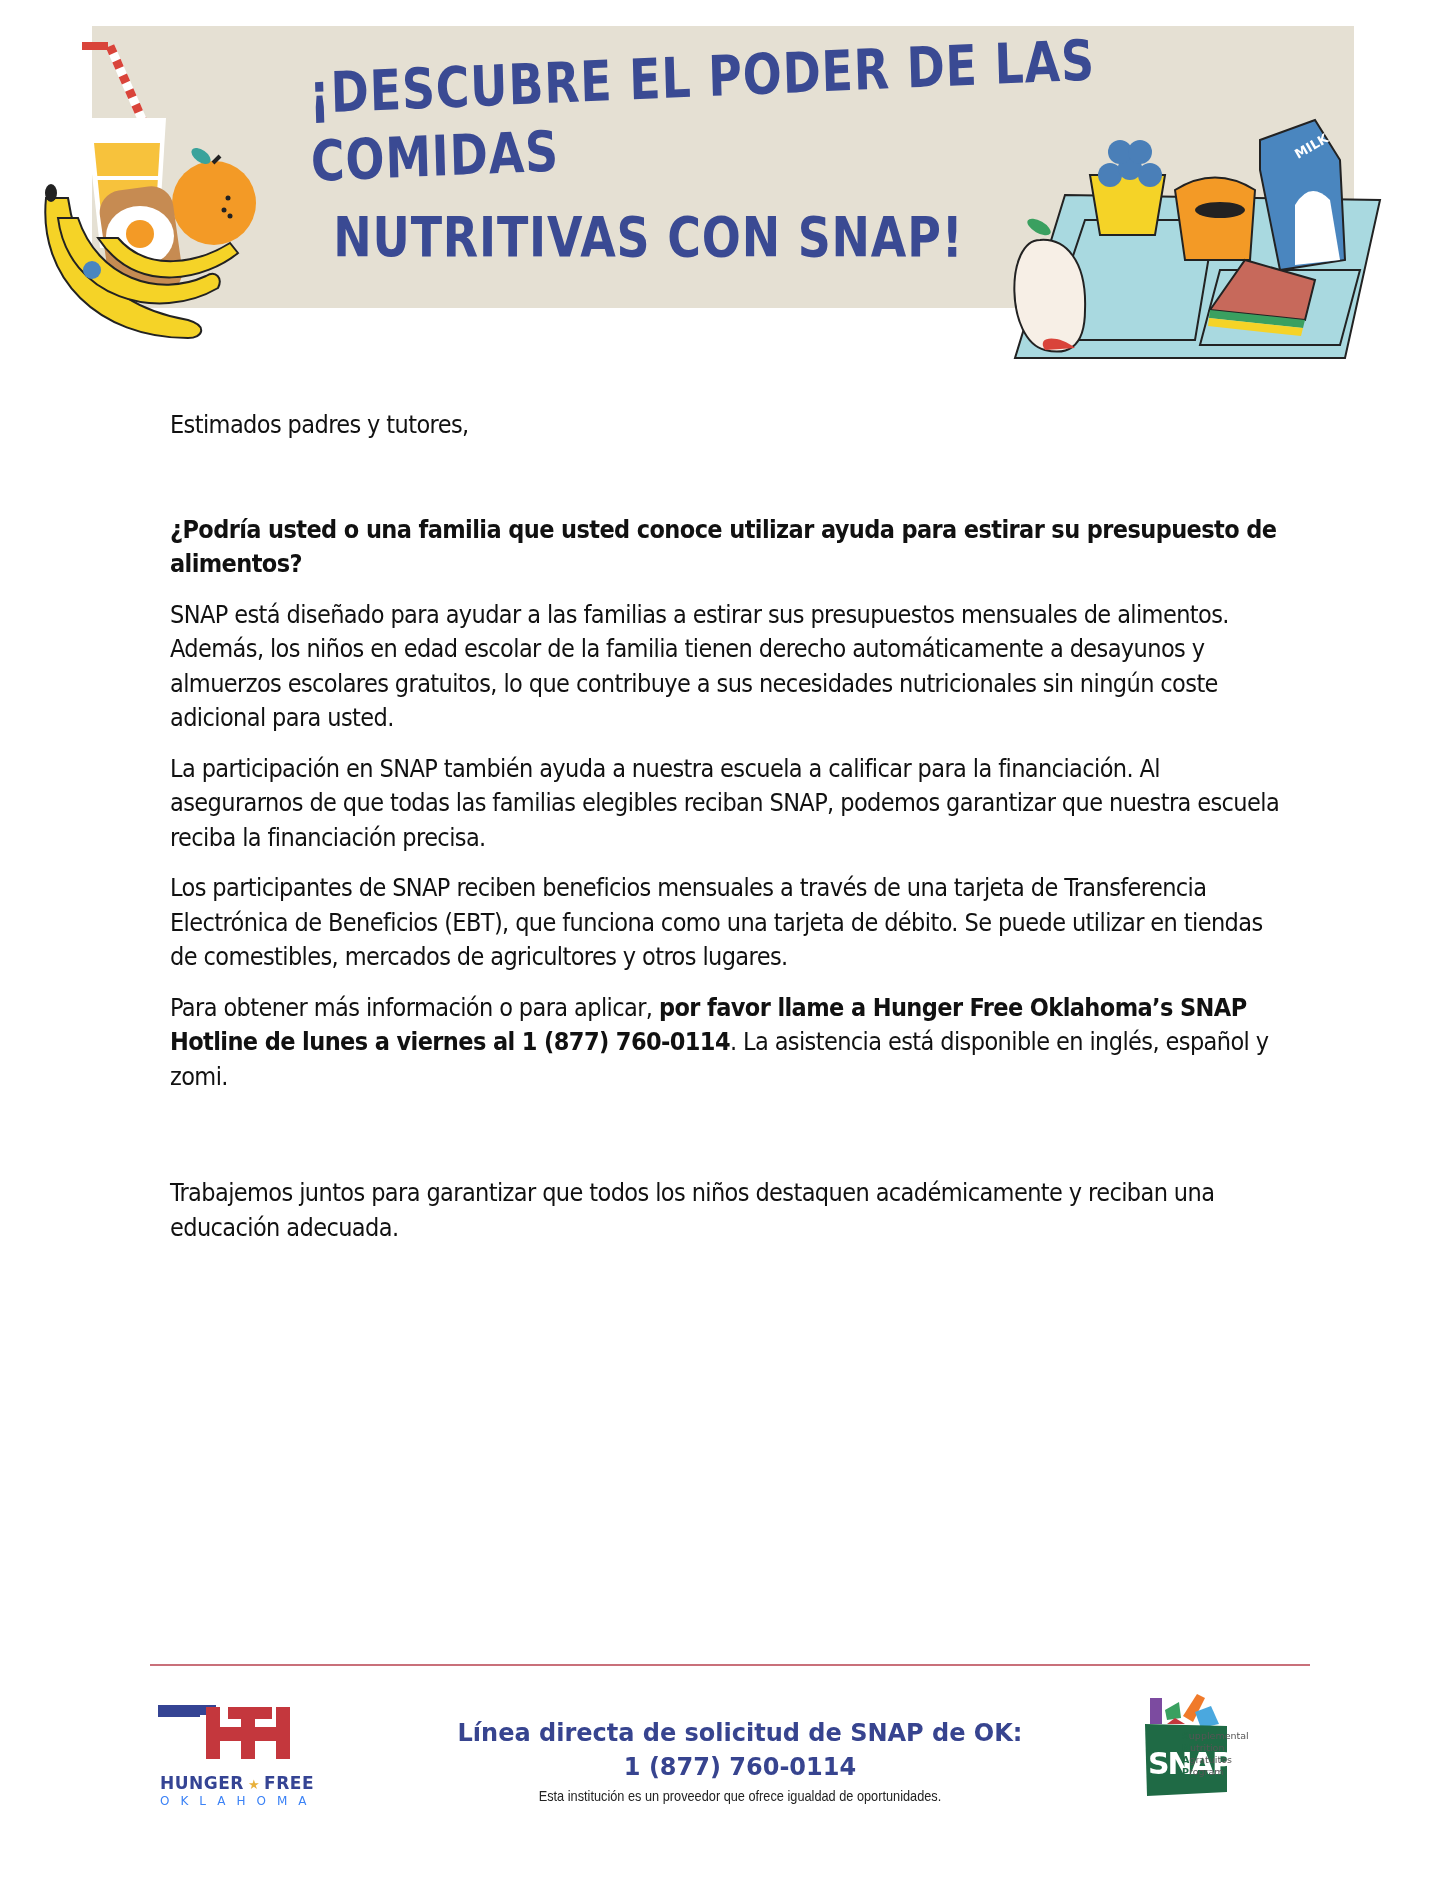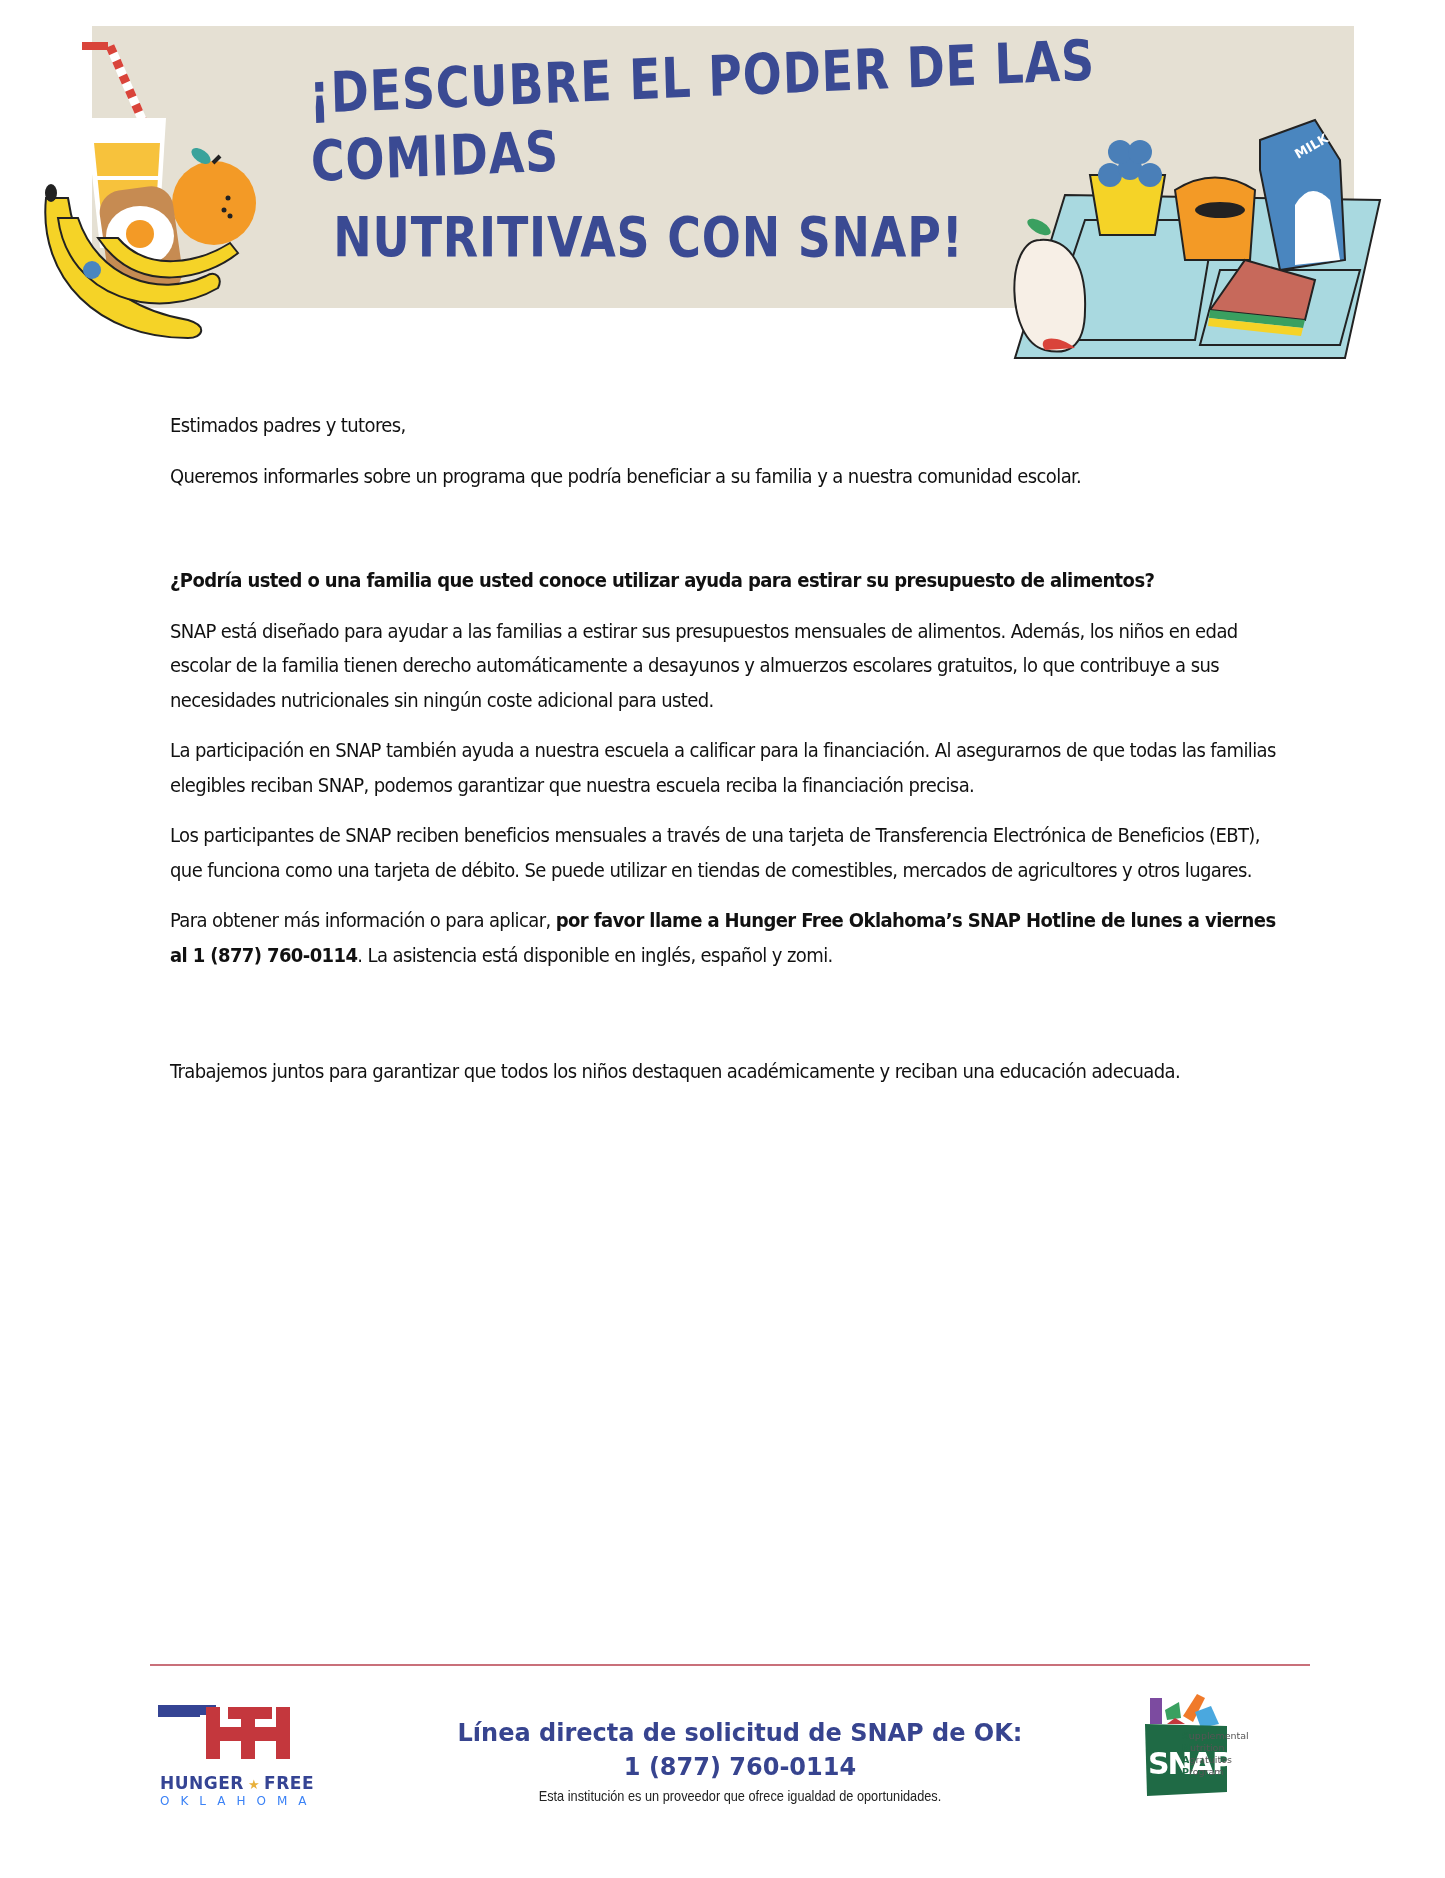--- a/index.html
+++ b/index.html
@@ -9,21 +9,21 @@
   
   .banner { position: absolute; left: 92px; top: 26px; width: 1262px; height: 282px; background: #e5e0d3; }
   .headline { position: absolute; left: 312px; top: 60px; width: 980px; font-family: "DejaVu Sans", sans-serif; font-weight: bold; color: #3a4a93; font-size: 56px; line-height: 1.22; letter-spacing: 1px; transform: scaleX(0.82); transform-origin: left top; }
   .headline .l1 { display: block; transform: rotate(-2deg); transform-origin: left bottom; }
   .headline .l2 { display: block; margin-left: 26px; margin-top: 6px; }
 
   .art-left { position: absolute; left: 38px; top: 38px; width: 270px; height: 330px; }
   .art-right { position: absolute; left: 1005px; top: 110px; width: 395px; height: 265px; }
 
   
-  .letter { position: absolute; left: 170px; top: 408px; width: 1110px; font-family: "DejaVu Sans Condensed", "DejaVu Sans", sans-serif; font-size: 20px; line-height: 34.5px; color: #111; }
+  .letter { position: absolute; left: 170px; top: 408px; width: 1110px; font-family: "DejaVu Sans Condensed", "DejaVu Sans", sans-serif; font-size: 25px; line-height: 34.5px; color: #111; }
   .letter p { margin-bottom: 16px; letter-spacing: -0.6px; }
   .letter .gap { height: 54px; }
   .letter .gap2 { height: 66px; }
   .letter b { font-weight: bold; }
   .letter .q { font-weight: bold; }
 
   
   .rule { position: absolute; left: 150px; top: 1664px; width: 1160px; height: 2px; background: #c9707a; }
   .hfo-logo { position: absolute; left: 158px; top: 1705px; width: 160px; height: 110px; }
   .hfo-text1 { position: absolute; left: 160px; top: 1773px; font-family: "DejaVu Sans", sans-serif; font-weight: bold; font-size: 17px; color: #354494; letter-spacing: 0.5px; }
@@ -116,21 +116,20 @@
   </g>
   <g>
     <path d="M205 200 L240 150 L310 170 L300 210 Z" fill="#c7695b" stroke="#222" stroke-width="2"></path>
     <path d="M205 200 L300 210 L298 218 L204 208 Z" fill="#3aa060"></path>
     <path d="M204 208 L298 218 L296 226 L203 216 Z" fill="#f5d327"></path>
   </g>
 </svg>
 
 <div class="letter">
   <p>Estimados padres y tutores,</p>
-  <p>Queremos informarles sobre un programa que podría beneficiar a su familia y a nuestra comunidad escolar.</p>
   <div class="gap"></div>
   <p class="q">¿Podría usted o una familia que usted conoce utilizar ayuda para estirar su presupuesto de alimentos?</p>
   <p>SNAP está diseñado para ayudar a las familias a estirar sus presupuestos mensuales de alimentos. Además, los niños en edad escolar de la familia tienen derecho automáticamente a desayunos y almuerzos escolares gratuitos, lo que contribuye a sus necesidades nutricionales sin ningún coste adicional para usted.</p>
   <p>La participación en SNAP también ayuda a nuestra escuela a calificar para la financiación. Al asegurarnos de que todas las familias elegibles reciban SNAP, podemos garantizar que nuestra escuela reciba la financiación precisa.</p>
   <p>Los participantes de SNAP reciben beneficios mensuales a través de una tarjeta de Transferencia Electrónica de Beneficios (EBT), que funciona como una tarjeta de débito. Se puede utilizar en tiendas de comestibles, mercados de agricultores y otros lugares.</p>
   <p><span>Para obtener más información o para aplicar, </span><b>por favor llame a Hunger Free Oklahoma’s SNAP Hotline de lunes a viernes al 1 (877) 760-0114</b><span>. La asistencia está disponible en inglés, español y zomi.</span></p>
   <div class="gap2"></div>
   <p>Trabajemos juntos para garantizar que todos los niños destaquen académicamente y reciban una educación adecuada.</p>
 </div>
 

